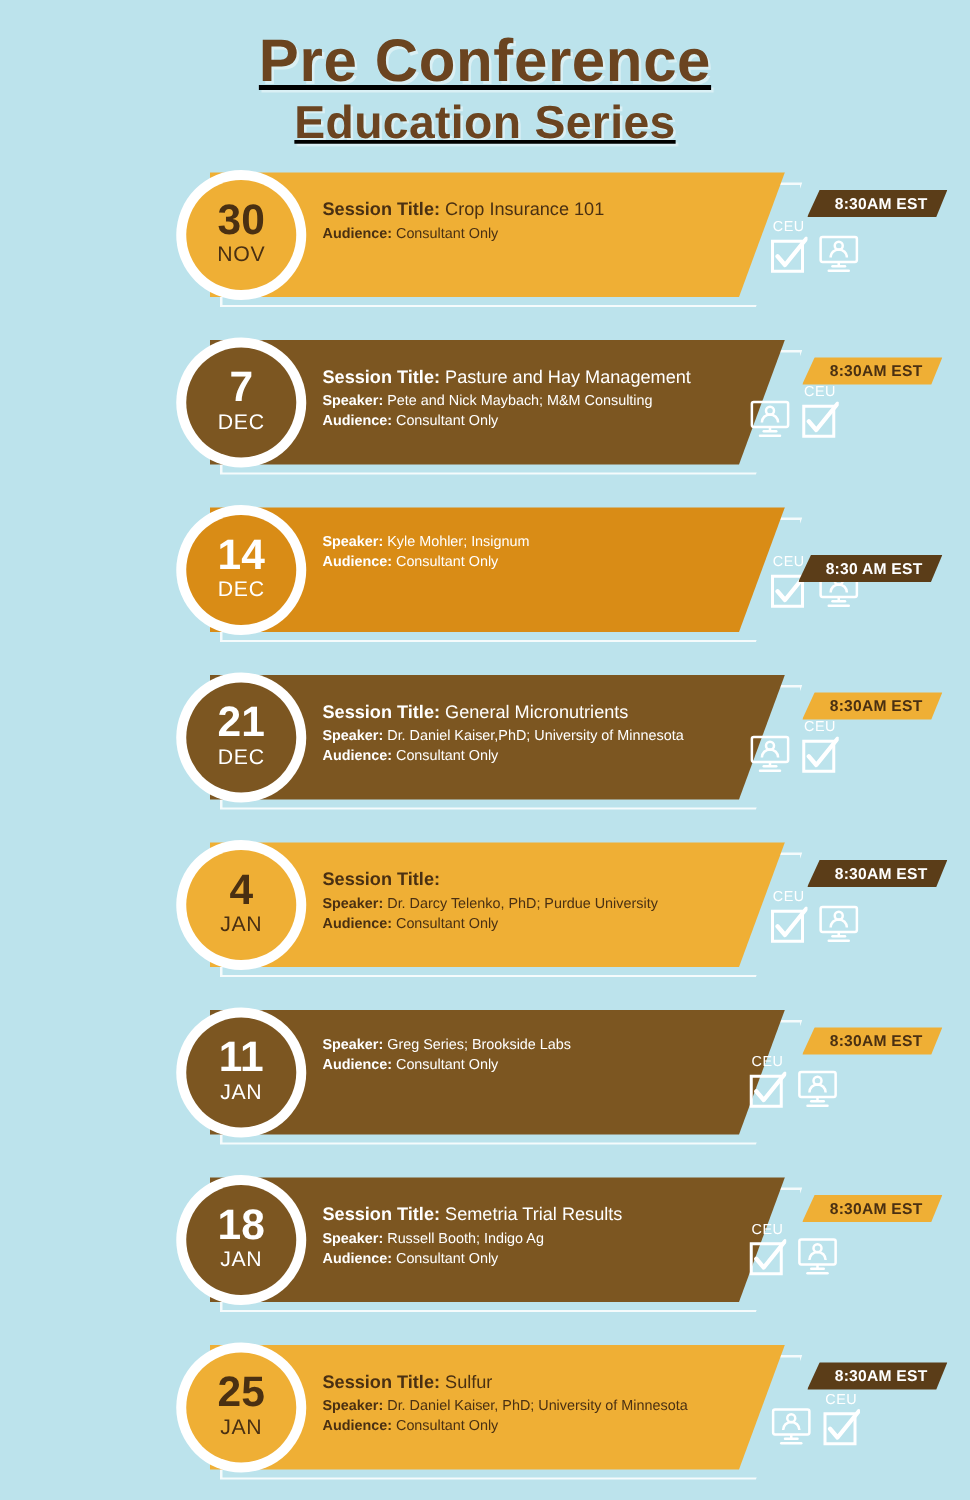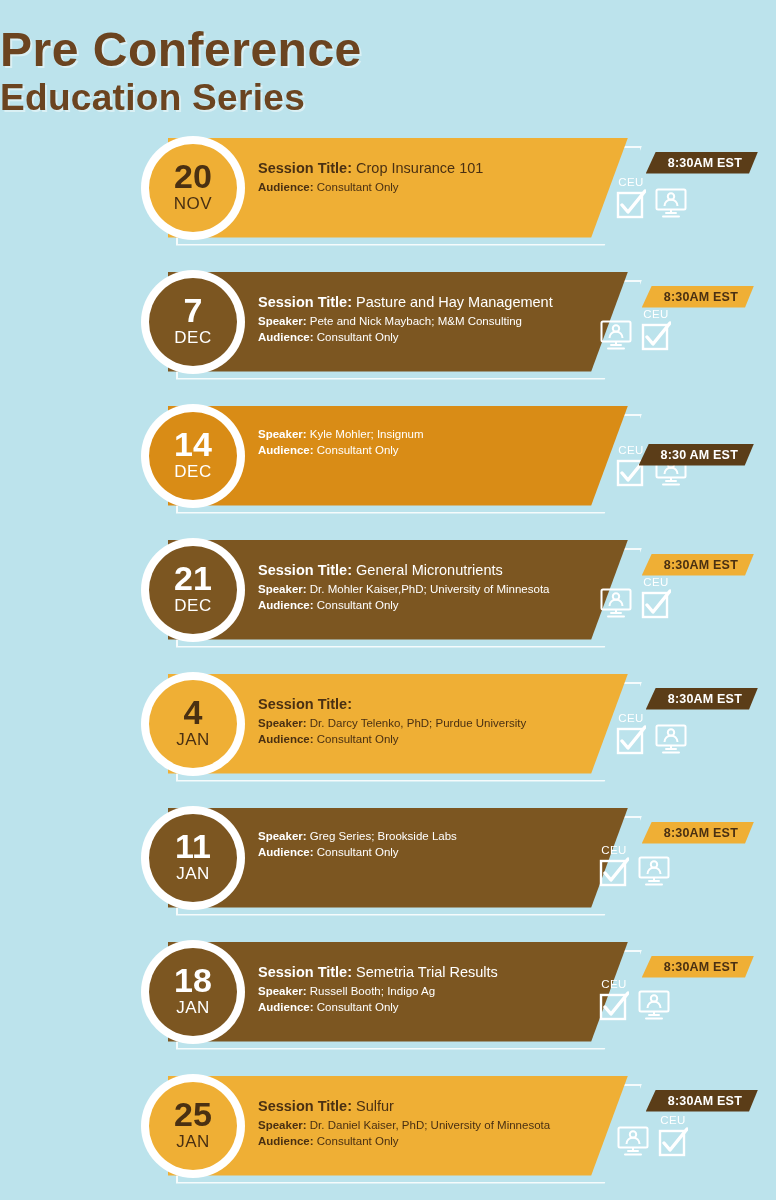--- a/index.html
+++ b/index.html
@@ -9,20 +9,22 @@
     height: 1200px;
     background: #bce3ec;
     font-family: "Liberation Sans", sans-serif;
     overflow: hidden;
     position: relative;
   }
 
   
   .header {
     padding-top: 26px;
+    text-align: center;
+    text-decoration: underline;
   }
   .title-main {
     font-size: 48px;
     font-weight: bold;
     color: #6b4420;
     letter-spacing: 0.5px;
     line-height: 1.02;
     text-shadow: 2px 2px 0 rgba(255,255,255,0.45);
   }
   .title-sub {
@@ -190,21 +192,21 @@
   <div class="title-sub">Education Series</div>
 </div>
 
 <div class="cards" id="cards">
     <div class="card">
       <div class="card-outline"></div>
       <div class="card-body gold"></div>
       <div class="time-badge on-gold">8:30AM EST</div>
       <div class="date-circle">
         <div class="date-inner gold">
-          <div class="date-day">20</div>
+          <div class="date-day">30</div>
           <div class="date-mon">NOV</div>
         </div>
       </div>
       <div class="card-text on-gold">
         <div class="line-title"><span class="lbl">Session Title:</span> <span>Crop Insurance 101</span></div>
         <div class="line-sm"><span class="lbl">Audience:</span> <span>Consultant Only</span></div>
       </div>
       <div class="icons on-gold" style="right:88px; top:40px;">
         <span class="icon-wrap">
           <span class="ceu-label">CEU</span>
@@ -311,21 +313,21 @@
       <div class="card-body brown"></div>
       <div class="time-badge on-brown">8:30AM EST</div>
       <div class="date-circle">
         <div class="date-inner brown">
           <div class="date-day">21</div>
           <div class="date-mon">DEC</div>
         </div>
       </div>
       <div class="card-text on-brown">
         <div class="line-title"><span class="lbl">Session Title:</span> <span>General Micronutrients</span></div>
-        <div class="line-sm"><span class="lbl">Speaker:</span> <span>Dr. Mohler Kaiser,PhD; University of Minnesota</span></div>
+        <div class="line-sm"><span class="lbl">Speaker:</span> <span>Dr. Daniel Kaiser,PhD; University of Minnesota</span></div>
         <div class="line-sm"><span class="lbl">Audience:</span> <span>Consultant Only</span></div>
       </div>
       <div class="icons on-brown" style="right:105px; top:38px;">
         <span class="icon-wrap">
           <span>
             <svg width="34" height="32" viewBox="0 0 34 32">
               <rect x="2.5" y="2.5" width="29" height="20" rx="1.5" fill="none" stroke="currentColor" stroke-width="2"></rect>
               <circle cx="17" cy="9.5" r="3.2" fill="none" stroke="currentColor" stroke-width="2"></circle>
               <path d="M10.5 19 a6.5 6.5 0 0 1 13 0" fill="none" stroke="currentColor" stroke-width="2"></path>
               <path d="M17 22.5 V26" stroke="currentColor" stroke-width="2"></path>

